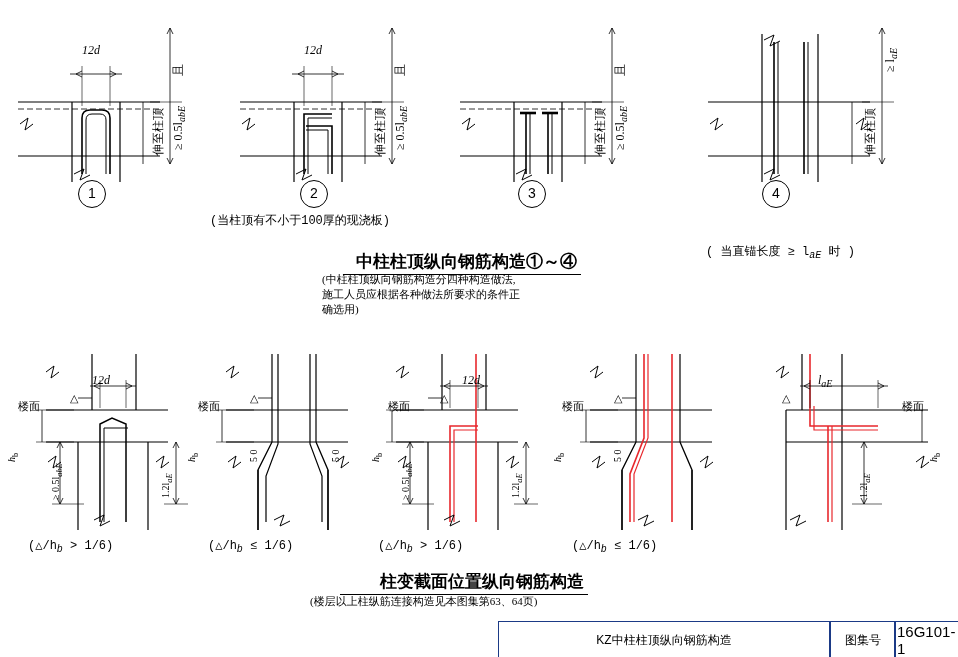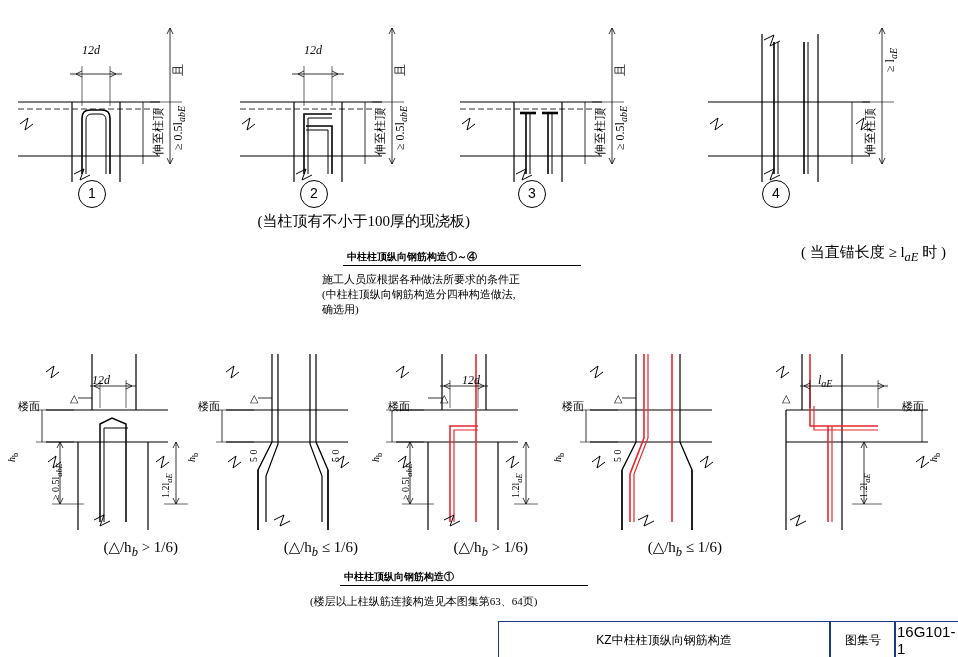--- a/index.html
+++ b/index.html
@@ -18,26 +18,26 @@
   .lbl-sm{font-size:11px;}
   .lbl-xs{font-size:10px;}
   .vert-rot{transform:rotate(-90deg);transform-origin:left top;white-space:nowrap;}
   .italic{font-style:italic;}
   .center{text-align:center;}
   .circnum{
     position:absolute;width:26px;height:26px;border:1.4px solid #000;border-radius:50%;
     font-size:14px;line-height:24px;text-align:center;font-family:"Liberation Sans",sans-serif;
   }
   .title-box{
-    position:absolute;text-align:left;font-size:10px;font-weight:bold;
+    position:absolute;text-align:right;font-size:17px;font-weight:bold;
     font-family:"Liberation Sans",sans-serif;
     border-bottom:1.6px solid #000;padding:0 4px 1px 4px;
   }
   .sub{position:absolute;font-size:11px;line-height:1.35;}
-  .cap{position:absolute;font-size:15px;text-align:right;}
+  .cap{position:absolute;font-size:12px;text-align:left;font-family:Liberation Mono, monospace;}
   .footer{
     position:absolute;left:498px;top:621px;width:460px;height:36px;
     border-top:1.6px solid #1b3a86;border-left:1.6px solid #1b3a86;
     box-sizing:border-box;
   }
   .footer-main{
     position:absolute;left:0;top:0;width:330px;height:36px;
     display:flex;flex-direction:column;align-items:center;justify-content:center;
     font-size:12px;line-height:1.5;font-family:"Liberation Sans",sans-serif;
   }
@@ -190,22 +190,22 @@
     <span>≥ l</span><sub class="italic">aE</sub>
   </div>
   <div class="lbl vert-rot" style="left:864px;top:156px;">伸至柱顶</div>
   <div class="circnum" style="left:762px;top:180px;">4</div>
   <div class="cap" style="left:706px;top:212px;width:240px;margin-top:31px;">
     <span>( 当直锚长度 ≥ l</span><span class="italic"><sub>aE</sub></span><span> 时 )</span>
   </div>
 
   <div class="title-box" style="left:343px;top:250px;width:230px;">中柱柱顶纵向钢筋构造①～④</div>
   <div class="sub" style="left:322px;top:272px;width:270px;">
+    <div>(中柱柱顶纵向钢筋构造分四种构造做法,</div>
     <div>施工人员应根据各种做法所要求的条件正</div>
-    <div>(中柱柱顶纵向钢筋构造分四种构造做法,</div>
     <div>确选用)</div>
   </div>
 
   <div class="abs" style="left:16px;top:352px;">
     <svg width="180" height="180" viewBox="0 0 180 180">
 
       <line x1="62" y1="90" x2="62" y2="178" stroke="#000" stroke-width="1.2"></line>
       <line x1="132" y1="90" x2="132" y2="178" stroke="#000" stroke-width="1.2"></line>
 
       <line x1="30" y1="58" x2="152" y2="58" stroke="#000" stroke-width="1.1"></line>
@@ -421,21 +421,21 @@
   <div class="lbl italic" style="left:818px;top:374px;">
     <span>l</span><sub>aE</sub>
   </div>
   <div class="lbl lbl-xs vert-rot" style="left:928px;top:462px;">
     <span class="italic">h</span><sub>b</sub>
   </div>
   <div class="lbl lbl-xs vert-rot" style="left:858px;top:498px;">
     <span>1.2l</span><sub class="italic">aE</sub>
   </div>
 
-  <div class="title-box" style="left:340px;top:570px;width:240px;">中柱柱顶纵向钢筋构造①</div>
+  <div class="title-box" style="left:340px;top:570px;width:240px;">柱变截面位置纵向钢筋构造</div>
   <div class="sub center" style="left:310px;top:594px;width:300px;text-align:left;">(楼层以上柱纵筋连接构造见本图集第63、64页)</div>
 
   <div class="footer">
     <div class="footer-main">
       <span>KZ中柱柱顶纵向钢筋构造</span>
     </div>
     <div class="footer-div"></div>
     <div class="footer-lbl">图集号</div>
     <div class="footer-div2"></div>
     <div class="footer-code">16G101-1</div>

